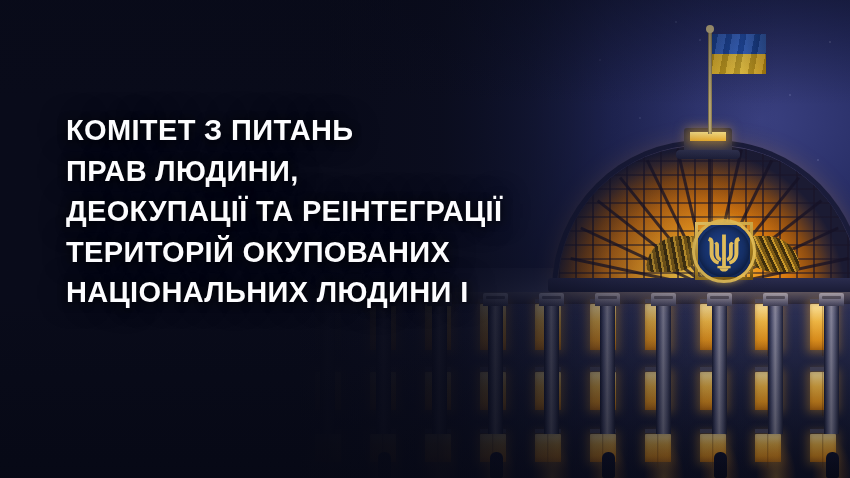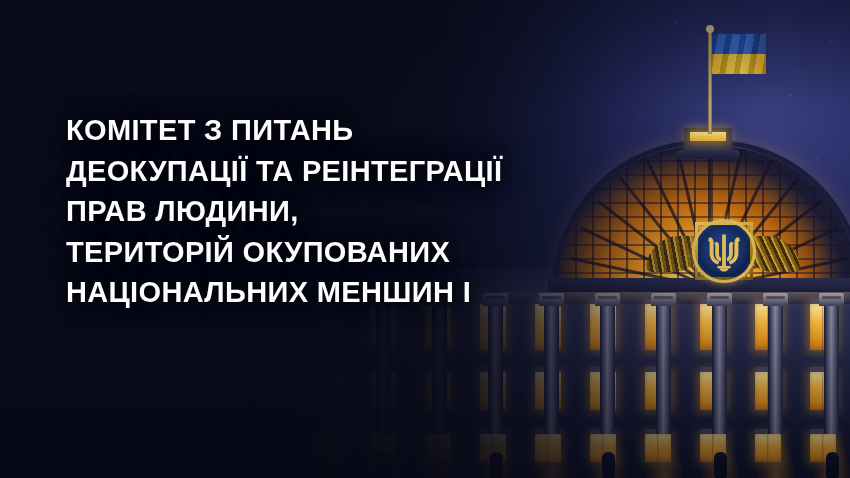--- a/index.html
+++ b/index.html
@@ -379,19 +379,19 @@
       </g>
     </svg>
   </div>
 
   <div class="scrim"></div>
   <div class="scrim-b"></div>
 
 
   <div class="headline" id="headline">
       <span class="hl">КОМІТЕТ З ПИТАНЬ</span>
+      <span class="hl">ПРАВ ЛЮДИНИ,</span>
       <span class="hl">ДЕОКУПАЦІЇ ТА РЕІНТЕГРАЦІЇ</span>
-      <span class="hl">ПРАВ ЛЮДИНИ,</span>
       <span class="hl">ТЕРИТОРІЙ ОКУПОВАНИХ</span>
-      <span class="hl">НАЦІОНАЛЬНИХ МЕНШИН І</span>
+      <span class="hl">НАЦІОНАЛЬНИХ ЛЮДИНИ І</span>
     </div>
 
 </div>
 
 </body></html>

